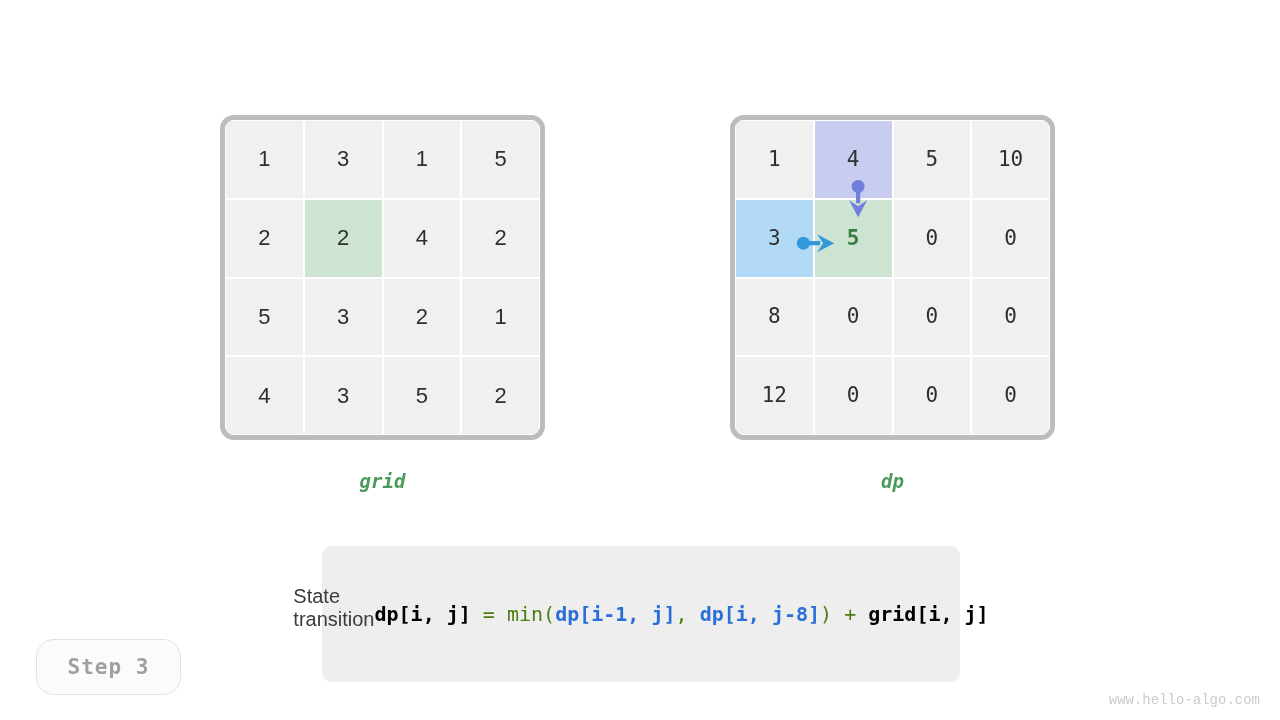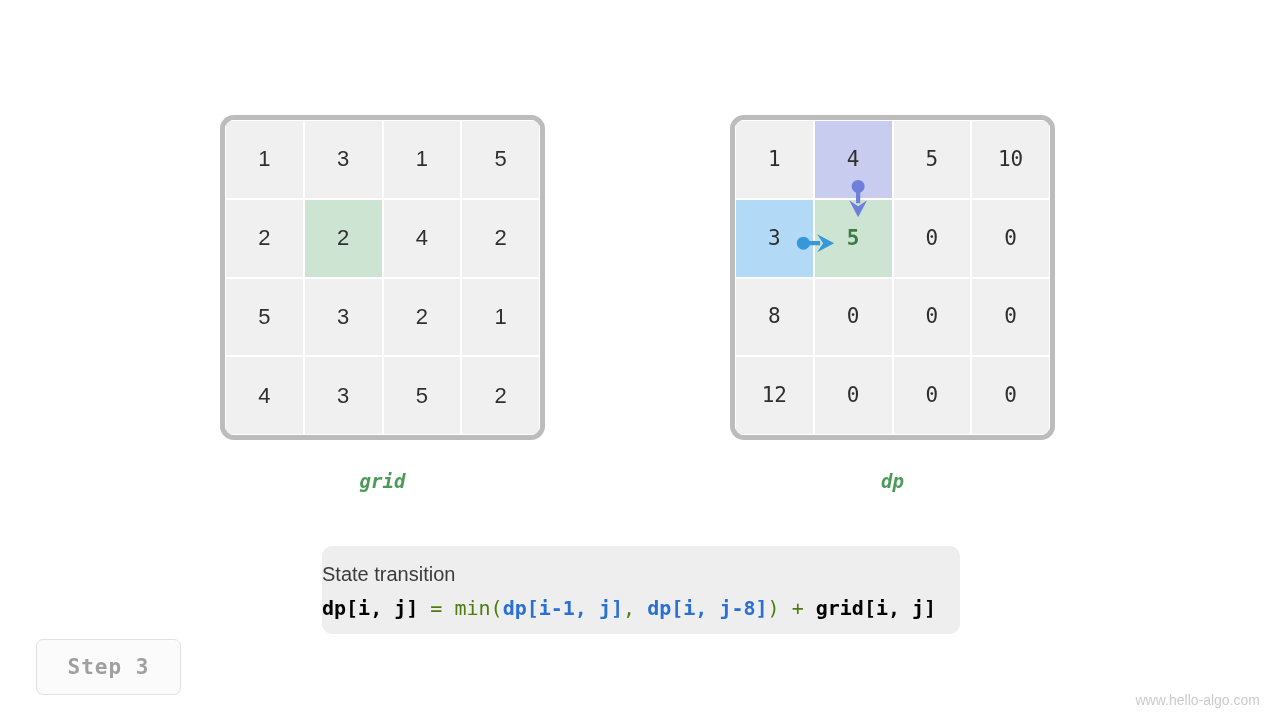--- a/index.html
+++ b/index.html
@@ -92,27 +92,26 @@
   }
   #grid-caption { left: 220px; }
   #dp-caption   { left: 730px; }
 
   
   #formula-panel {
     position: absolute;
     left: 322px;
     top: 546px;
     width: 638px;
-    height: 88px;
+    height: 136px;
     box-sizing: border-box;
     background: #eeeeee;
     border-radius: 10px;
     display: flex;
-    flex-direction: column;
-    align-items: flex-start;
+    align-items: center;
     justify-content: center;
   }
   #formula-title {
     font-family: "Liberation Sans", sans-serif;
     font-size: 20px;
     color: #3b3b3b;
     margin-bottom: 12px;
   }
   #formula-line {
     font-family: "DejaVu Sans Mono", monospace;
@@ -126,38 +125,38 @@
 
   
   #step-badge {
     position: absolute;
     left: 36px;
     top: 639px;
     width: 145px;
     height: 56px;
     box-sizing: border-box;
     border: 1px solid #e2e2e2;
-    border-radius: 7px;
+    border-radius: 18px;
     background: #fbfbfb;
     display: flex;
     align-items: center;
     justify-content: center;
     font-family: "DejaVu Sans Mono", monospace;
     font-size: 21px;
     font-weight: bold;
     letter-spacing: 1px;
     color: #a0a0a0;
   }
 
   
   #watermark {
     position: absolute;
     right: 20px;
     bottom: 12px;
-    font-family: Liberation Sans, sans-serif;
+    font-family: Liberation Mono, monospace;
     font-size: 14px;
     color: #cbcbcb;
   }
 </style>
 </head>
 <body>
 
 <div class="matrix-wrap" id="grid-matrix-wrap">
   <div class="matrix-frame" id="grid-matrix">
       <div class="cell">

